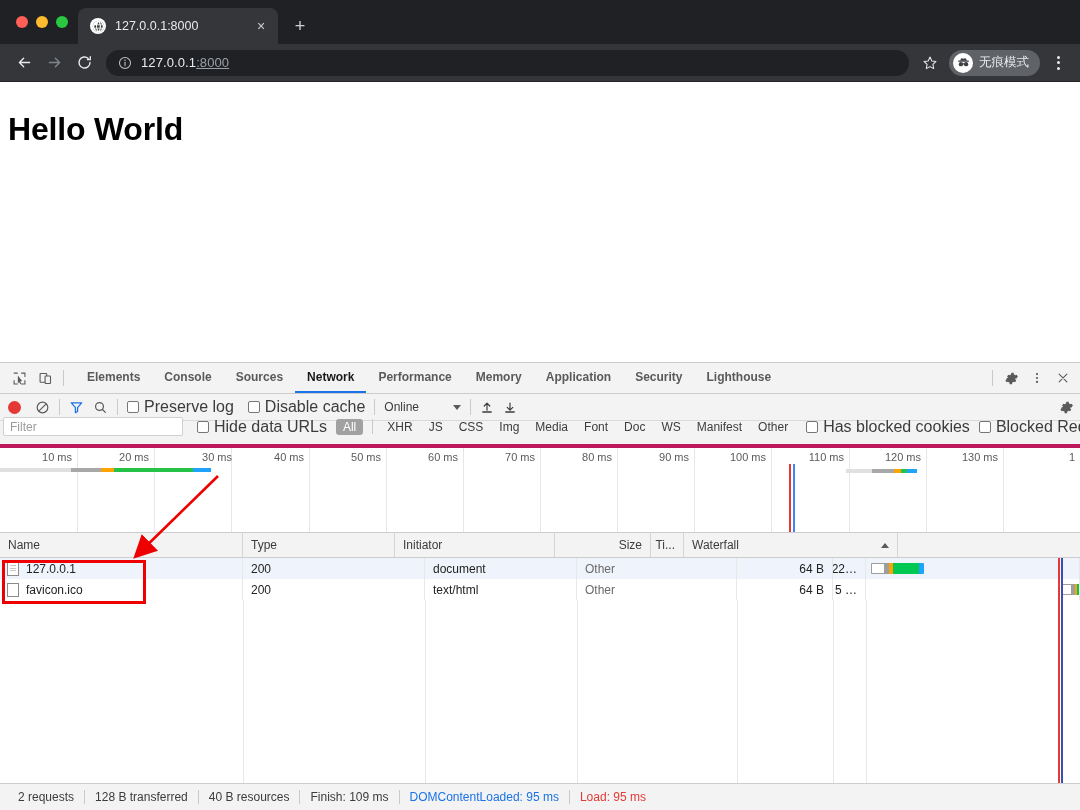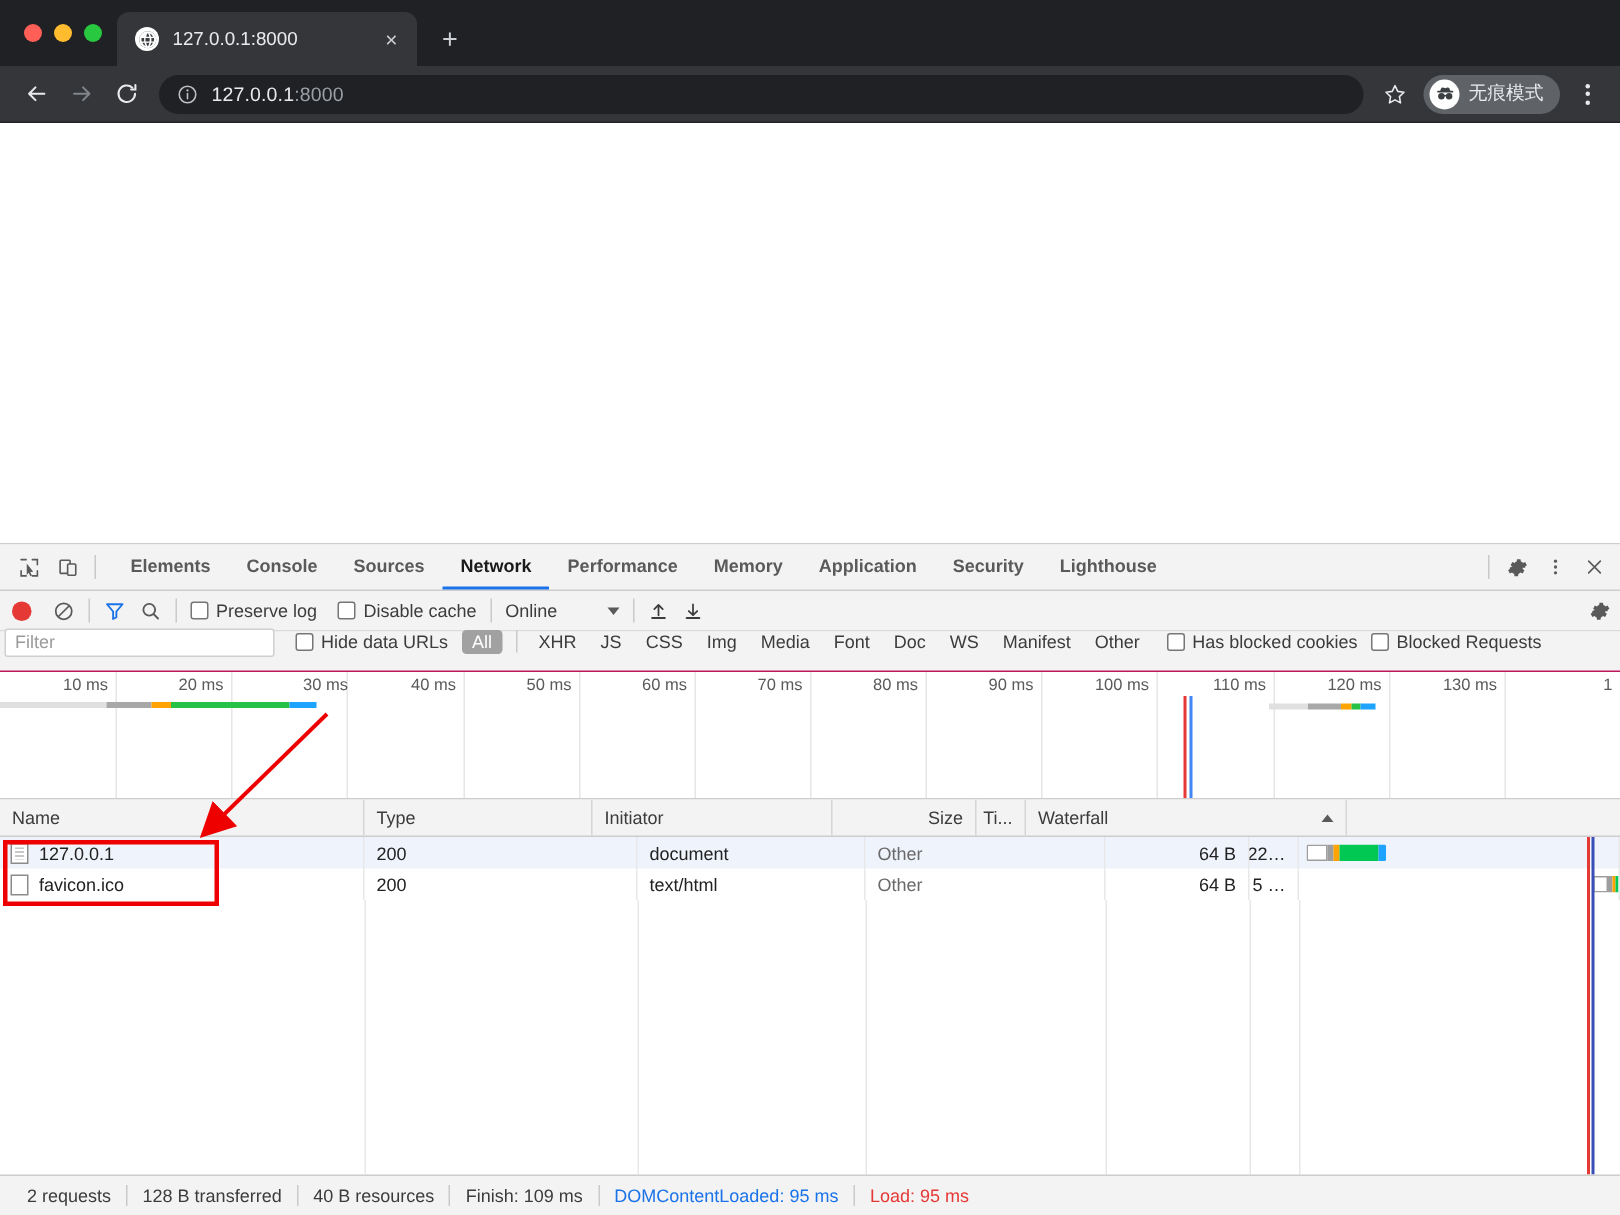--- a/index.html
+++ b/index.html
@@ -102,21 +102,21 @@
     gap: 9px;
     min-width: 0;
   }
   .omnibox-info { width: 14px; height: 14px; flex: none; color: #bdc1c6; }
   .omnibox-text {
     font-size: 13px;
     color: #e8eaed;
     white-space: nowrap;
     letter-spacing: 0.1px;
   }
-  .omnibox-text .dim { color: #9aa0a6; }
+  .omnibox-text .dim { color: #9aa0a6; text-decoration: underline; }
   .star-btn {
     width: 26px; height: 26px;
     display: flex; align-items: center; justify-content: center;
     color: #e8eaed; flex: none;
   }
   .incognito-chip {
     height: 26px;
     background: #5f6368;
     border-radius: 13px;
     display: flex; align-items: center;
@@ -214,36 +214,36 @@
   .tb-gap-sm { width: 9px; flex: none; }
   .tb-sep { width: 1px; height: 16px; background: #cacaca; margin: 0 9px; flex: none; }
   .cbx {
     width: 12px; height: 12px;
     border: 1px solid #767676;
     border-radius: 2px;
     background: #fff;
     flex: none;
     margin-right: 5px;
   }
-  .tb-label { font-size: 12px; color: #3c3c3c; white-space: nowrap; }
+  .tb-label { font-size: 16px; color: #3c3c3c; white-space: nowrap; }
   .throttle-select {
     display: flex; align-items: center; gap: 34px;
     font-size: 12px; color: #3c3c3c; white-space: nowrap;
   }
   .caret-down {
     width: 0; height: 0;
     border-left: 4px solid transparent;
     border-right: 4px solid transparent;
     border-top: 5px solid #5a5a5a;
   }
 
   .dt-filterbar {
     height: 27px;
     background: #f3f3f3;
-    border-bottom: 1px solid #be185d;
+    border-bottom: 4px solid #be185d;
     display: flex;
     align-items: center;
     padding: 0 6px 12px 0;
   }
   .filter-input {
     width: 180px;
     height: 19px;
     margin-left: 3px;
     background: #ffffff;
     border: 1px solid #d0d0d0;
@@ -457,20 +457,23 @@
       <span class="incognito-label">无痕模式</span>
     </div>
 
     <div class="menu-btn">
       <i></i>
         <i></i>
         <i></i>
     </div>
   </div>
 
+  <div class="page-viewport">
+    <h1 class="page-h1">Hello World</h1>
+  </div>
 
   <div class="devtools">
 
     <div class="dt-tabbar">
       <div class="dt-iconbtn">
         <svg width="15" height="15" viewBox="0 0 18 18" fill="none" stroke="currentColor" stroke-width="1.3">
           <path d="M2.5 2.5h4M11.5 2.5h4v4M15.5 11.5v4h-4M6.5 15.5h-4v-4" stroke-linecap="round"></path>
           <path d="M7 5.5l5.2 6.6-2.4.35 1.35 2.8-1.25.6-1.3-2.8-1.6 1.8z" fill="currentColor" stroke="none"></path>
         </svg>
       </div>

